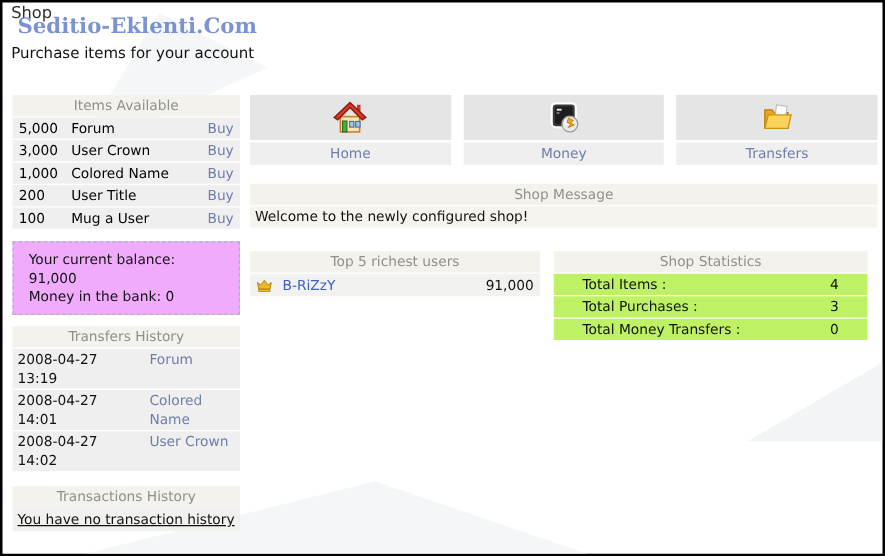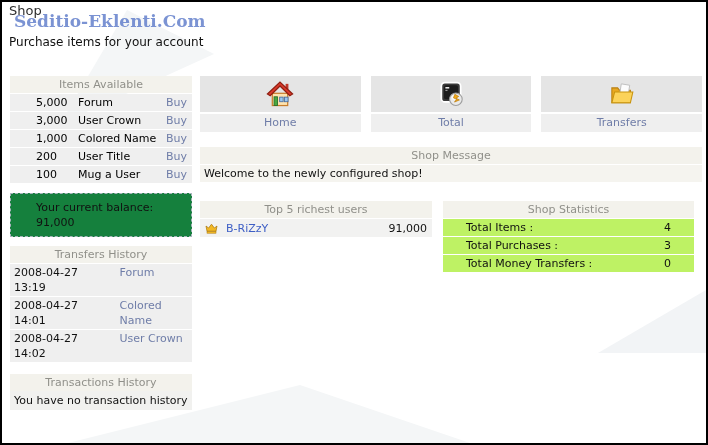--- a/index.html
+++ b/index.html
@@ -19,34 +19,34 @@
   .page-subtitle { position:absolute; left:7px; top:33px; font-size:12px; color:#111; }
 
   .sec-header { background:#f3f2ec; color:#90908a; text-align:center;
     height:17px; line-height:17px; font-size:11px; overflow:hidden; }
 
   a, .link { color:#6f7da8; text-decoration:none; cursor:pointer; }
 
   
   .left-col { position:absolute; left:8px; top:74px; width:182px; }
   .items-table .irow { display:flex; background:#efefef; height:17px; line-height:17px; margin-top:1px; padding:0 5px; }
-  .items-table .price { width:42px;margin-left:21px; }
+  .items-table .price { width:42px; }
   .items-table .iname { flex:1; }
   .items-table .buy { width:26px; text-align:right; }
 
-  .balance-box { margin-top:10px; background:#15803d; border:1px dashed #a9b4bd;
-    padding:6px 25px; line-height:15px; color:#111; }
+  .balance-box { margin-top:10px; background:#f0abfc; border:1px dashed #a9b4bd;
+    padding:6px 12px; line-height:15px; color:#111; }
 
   .ph-header { margin-top:9px; }
   .ph-row { display:flex; background:#efefef; margin-top:1px; padding:1px 4px; line-height:15px;gap:23px; }
   .ph-date { width:94px; color:#111; }
   .ph-item { width:78px; }
 
   .th-header { margin-top:12px; }
-  .th-body { background:#f1f1ef; padding:2px 4px; line-height:15px; color:#111; }
+  .th-body { background:#f1f1ef; padding:2px 4px; line-height:15px; color:#111;text-decoration:underline; }
 
   
   .main-col { position:absolute; left:198px; top:74px; width:502px; }
   .nav-row { display:flex; gap:10px;align-items:flex-end; }
   .nav-cell { flex:1; cursor:pointer; }
   .nav-icon-box { height:36px; background:#e5e5e5; display:flex; align-items:center; justify-content:center; }
   .nav-label { margin-top:2px; height:18px; line-height:18px; background:#efefef; text-align:center; color:#6f7da8; }
 
   .msg-block { margin-top:15px; }
   .msg-body { margin-top:1px; background:#f5f4ef; height:17px; line-height:17px; padding-left:4px; color:#111; }
@@ -105,20 +105,21 @@
         <div class="irow">
           <span class="price">100</span>
           <span class="iname">Mug a User</span>
           <span class="buy link">Buy</span>
         </div>
       </div>
 
       <div class="balance-box">
         <div>Your current balance:</div>
         <div>91,000</div>
+        <div>Money in the bank: 0</div>
       </div>
 
       <div class="ph-header sec-header">Transfers History</div>
       <div>
         <div class="ph-row">
           <span class="ph-date">2008-04-27 13:19</span>
           <span class="ph-item link">Forum</span>
         </div>
         <div class="ph-row">
           <span class="ph-date">2008-04-27 14:01</span>
@@ -160,21 +161,21 @@
                 <rect x="2.5" y="1.5" width="11" height="11" rx="2" fill="#3a3a3a" stroke="#fff" stroke-width="1"></rect>
                 <rect x="4" y="3" width="8" height="8" rx="1" fill="#1d1d1d"></rect>
                 <rect x="4.8" y="4" width="2.2" height="0.9" fill="#e8e8e8"></rect>
                 <rect x="4.8" y="5.6" width="1.2" height="0.7" fill="#9a9a9a"></rect>
                 <circle cx="10.8" cy="11" r="3.6" fill="#e9e9e9" stroke="#9c9c9c" stroke-width="0.6"></circle>
                 <circle cx="9.8" cy="10" r="1.4" fill="#ffffff" opacity="0.8"></circle>
                 <path d="M10.2 8.2 L12.4 9.4 L10.9 10.4 L12.8 11.4 L10 12.6 L11.2 11 L9.4 10.2 Z" fill="#f0a818" stroke="#b97806" stroke-width="0.4"></path>
               </svg>
             </span>
           </div>
-          <div class="nav-label">Total</div>
+          <div class="nav-label">Money</div>
         </div>
 
         <div class="nav-cell">
           <div class="nav-icon-box">
             <span class="icon">
               <svg width="28" height="28" viewBox="0 0 16 16">
                 <path d="M2.2 4.5 L5.5 4.5 L6.5 5.8 L12.8 5.8 L12.8 13 L2.2 13 Z" fill="#e8a821" stroke="#b97f0e" stroke-width="0.6"></path>
                 <path d="M7.6 2.2 L12.4 3 L11.4 9.4 L6.6 8.6 Z" fill="#fcfcfc" stroke="#b9b9b9" stroke-width="0.5"></path>
                 <path d="M3.8 6.8 L14.2 6.8 L12.8 13 L2.2 13 Z" fill="#fcd35a" stroke="#c8940f" stroke-width="0.6"></path>
               </svg>

